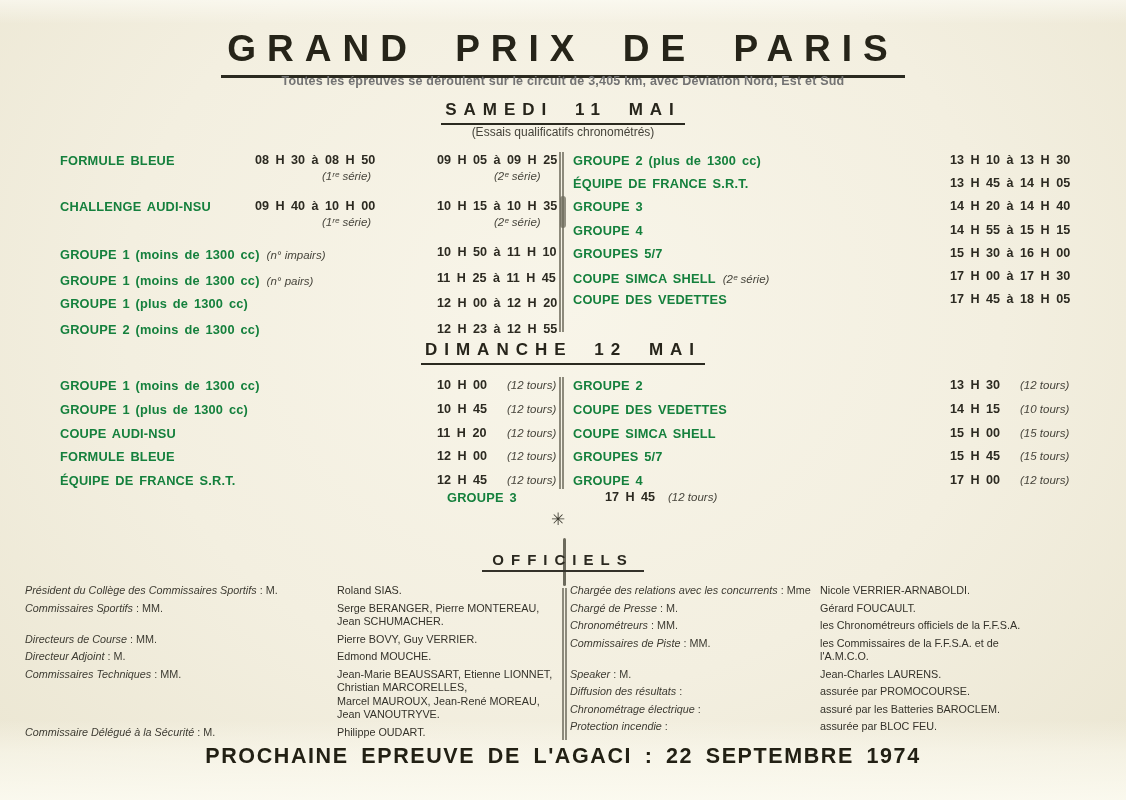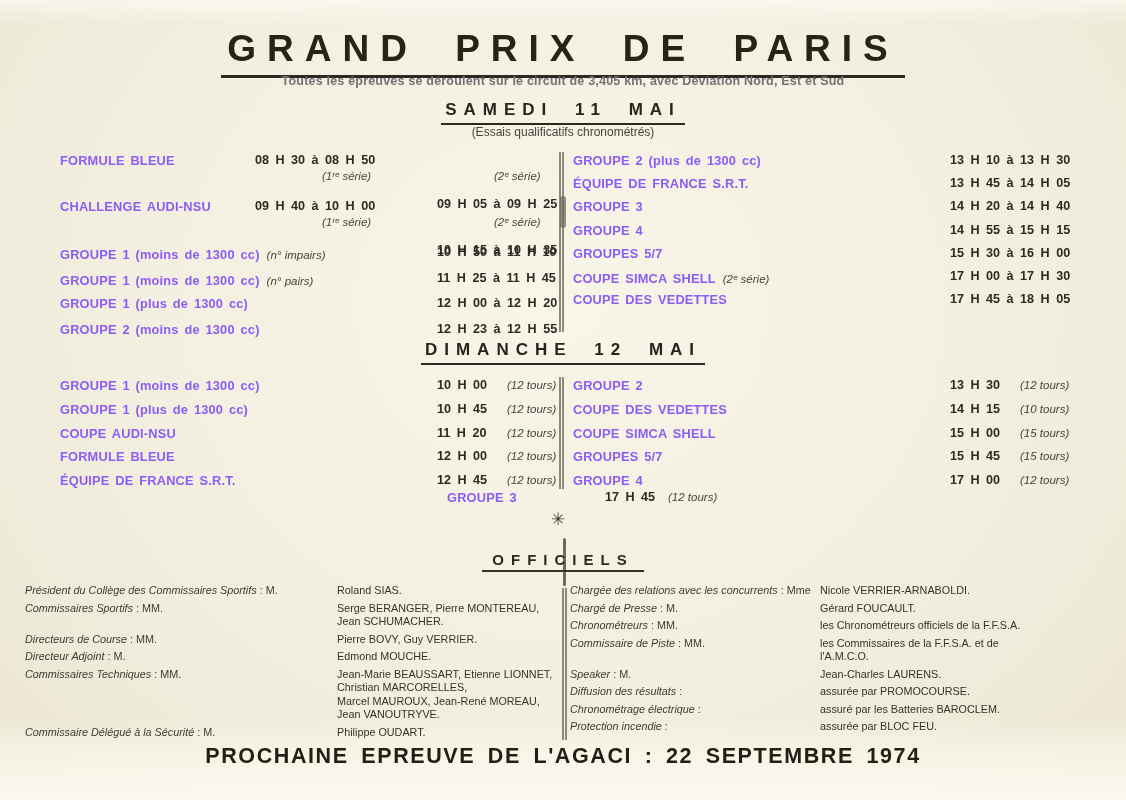--- a/index.html
+++ b/index.html
@@ -34,31 +34,31 @@
     border-bottom:2.5px solid #2b2a20;padding:0 4px 3px 4px;
   }
   #samedi-head{top:100px;}
   #dimanche-head{top:340px;}
   .qual-note{
     position:absolute;top:125px;left:0;width:100%;text-align:center;
     font-size:12px;color:#45433a;
   }
 
   
-  .ev-label{font-weight:bold;font-size:12.8px;color:#8b5cf6;word-spacing:2px;letter-spacing:0.2px;white-space:nowrap;}
+  .ev-label{font-weight:bold;font-size:12.8px;color:#15803d;word-spacing:2px;letter-spacing:0.2px;white-space:nowrap;}
   .ev-time{font-weight:bold;font-size:12.6px;color:#2c2a21;word-spacing:3px;white-space:nowrap;}
   .it-note{font-style:italic;font-size:11.5px;color:#46443b;white-space:nowrap;}
 
   
   #samedi-left{position:absolute;top:150px;left:60px;width:495px;}
   .srowA{position:relative;height:46px;}
   .srowA .lblp{position:absolute;left:0;top:3px;}
   .srowA .t1{position:absolute;left:195px;top:3px;}
   .srowA .sn1{position:absolute;left:262px;top:20px;}
-  .srowA .t2{position:absolute;left:377px;top:3px;margin-top:44px;}
+  .srowA .t2{position:absolute;left:377px;top:3px;}
   .srowA .sn2{position:absolute;left:434px;top:20px;}
   .srowB{position:relative;height:25.5px;}
   .srowB .lblp{position:absolute;left:0;top:3px;}
   .srowB .lbl-note{margin-left:7px;}
   .srowB .t2{position:absolute;left:377px;top:3px;}
 
   
   #samedi-right{position:absolute;top:150px;left:573px;width:495px;}
   .srr{position:relative;height:23.2px;}
   .srr .lblp{position:absolute;left:0;top:3px;}
@@ -336,21 +336,21 @@
           <div>Gérard FOUCAULT.</div>
         </span>
     </div>
     <div class="oent">
       <span class="orole"><span class="role-it">Chronométreurs</span><span> : MM.</span></span>
       <span class="onames">
           <div>les Chronométreurs officiels de la F.F.S.A.</div>
         </span>
     </div>
     <div class="oent">
-      <span class="orole"><span class="role-it">Commissaire de Piste</span><span> : MM.</span></span>
+      <span class="orole"><span class="role-it">Commissaires de Piste</span><span> : MM.</span></span>
       <span class="onames">
           <div>les Commissaires de la F.F.S.A. et de</div>
           <div>l'A.M.C.O.</div>
         </span>
     </div>
     <div class="oent">
       <span class="orole"><span class="role-it">Speaker</span><span> : M.</span></span>
       <span class="onames">
           <div>Jean-Charles LAURENS.</div>
         </span>

